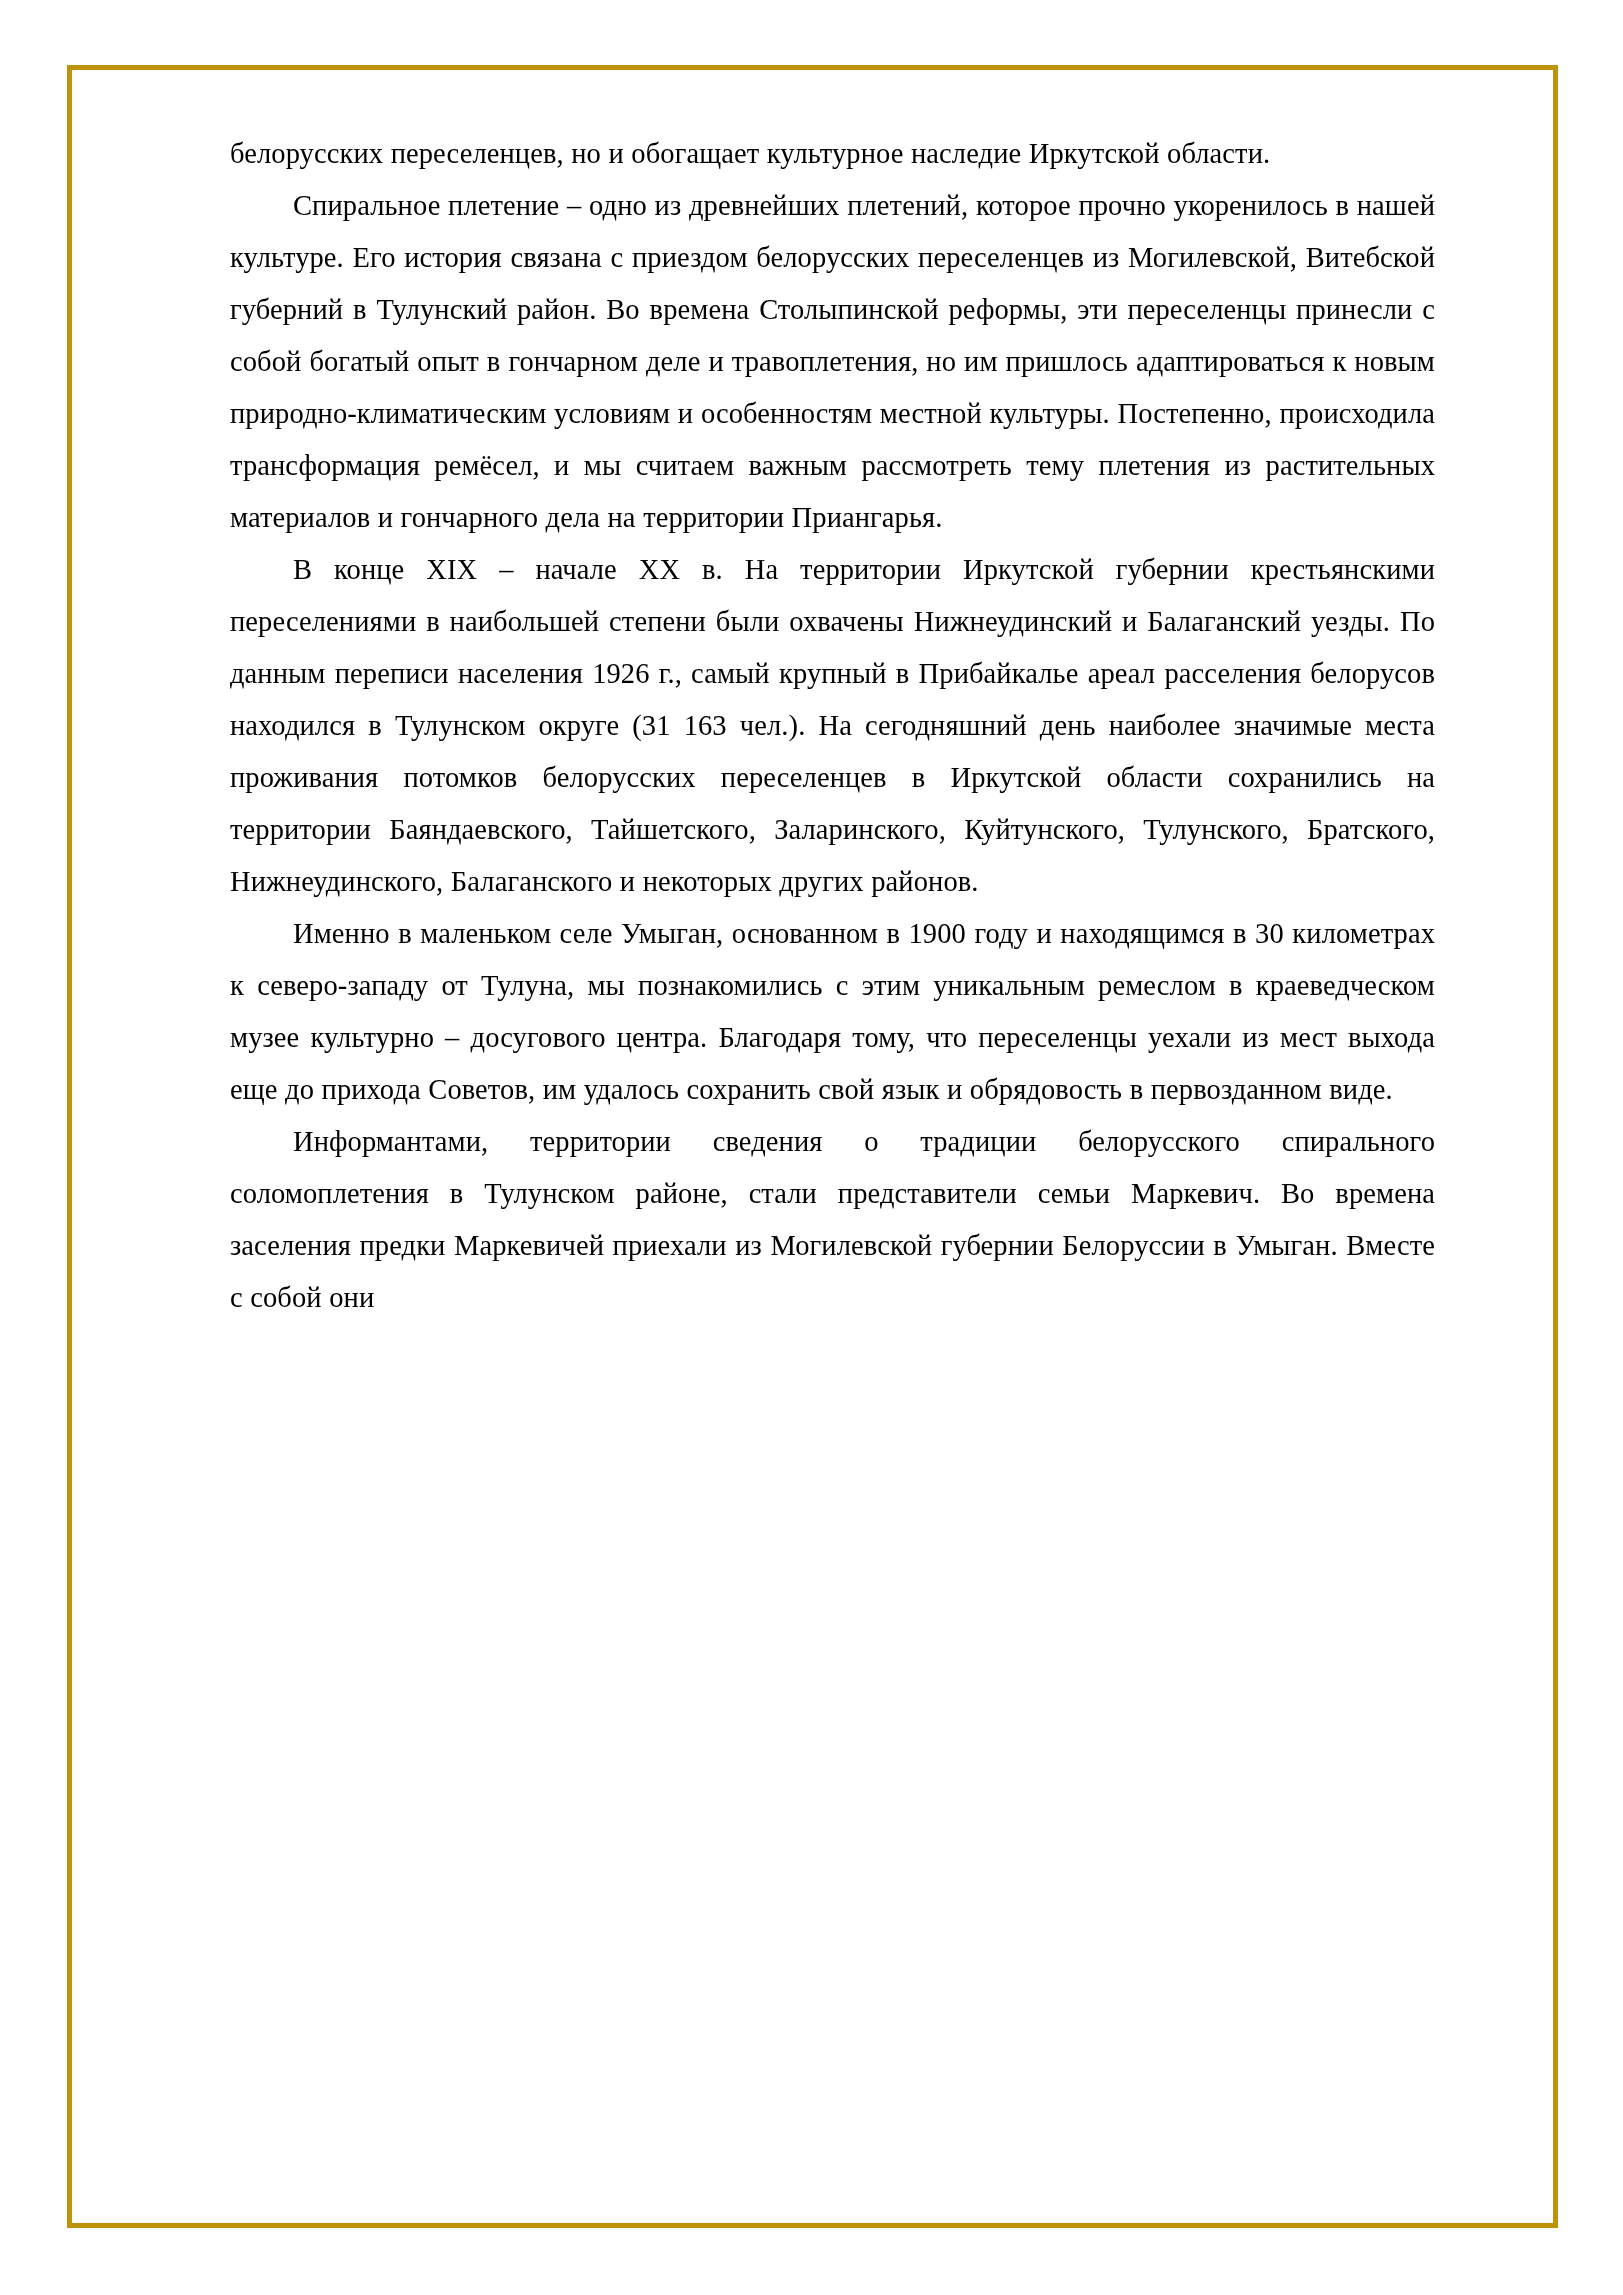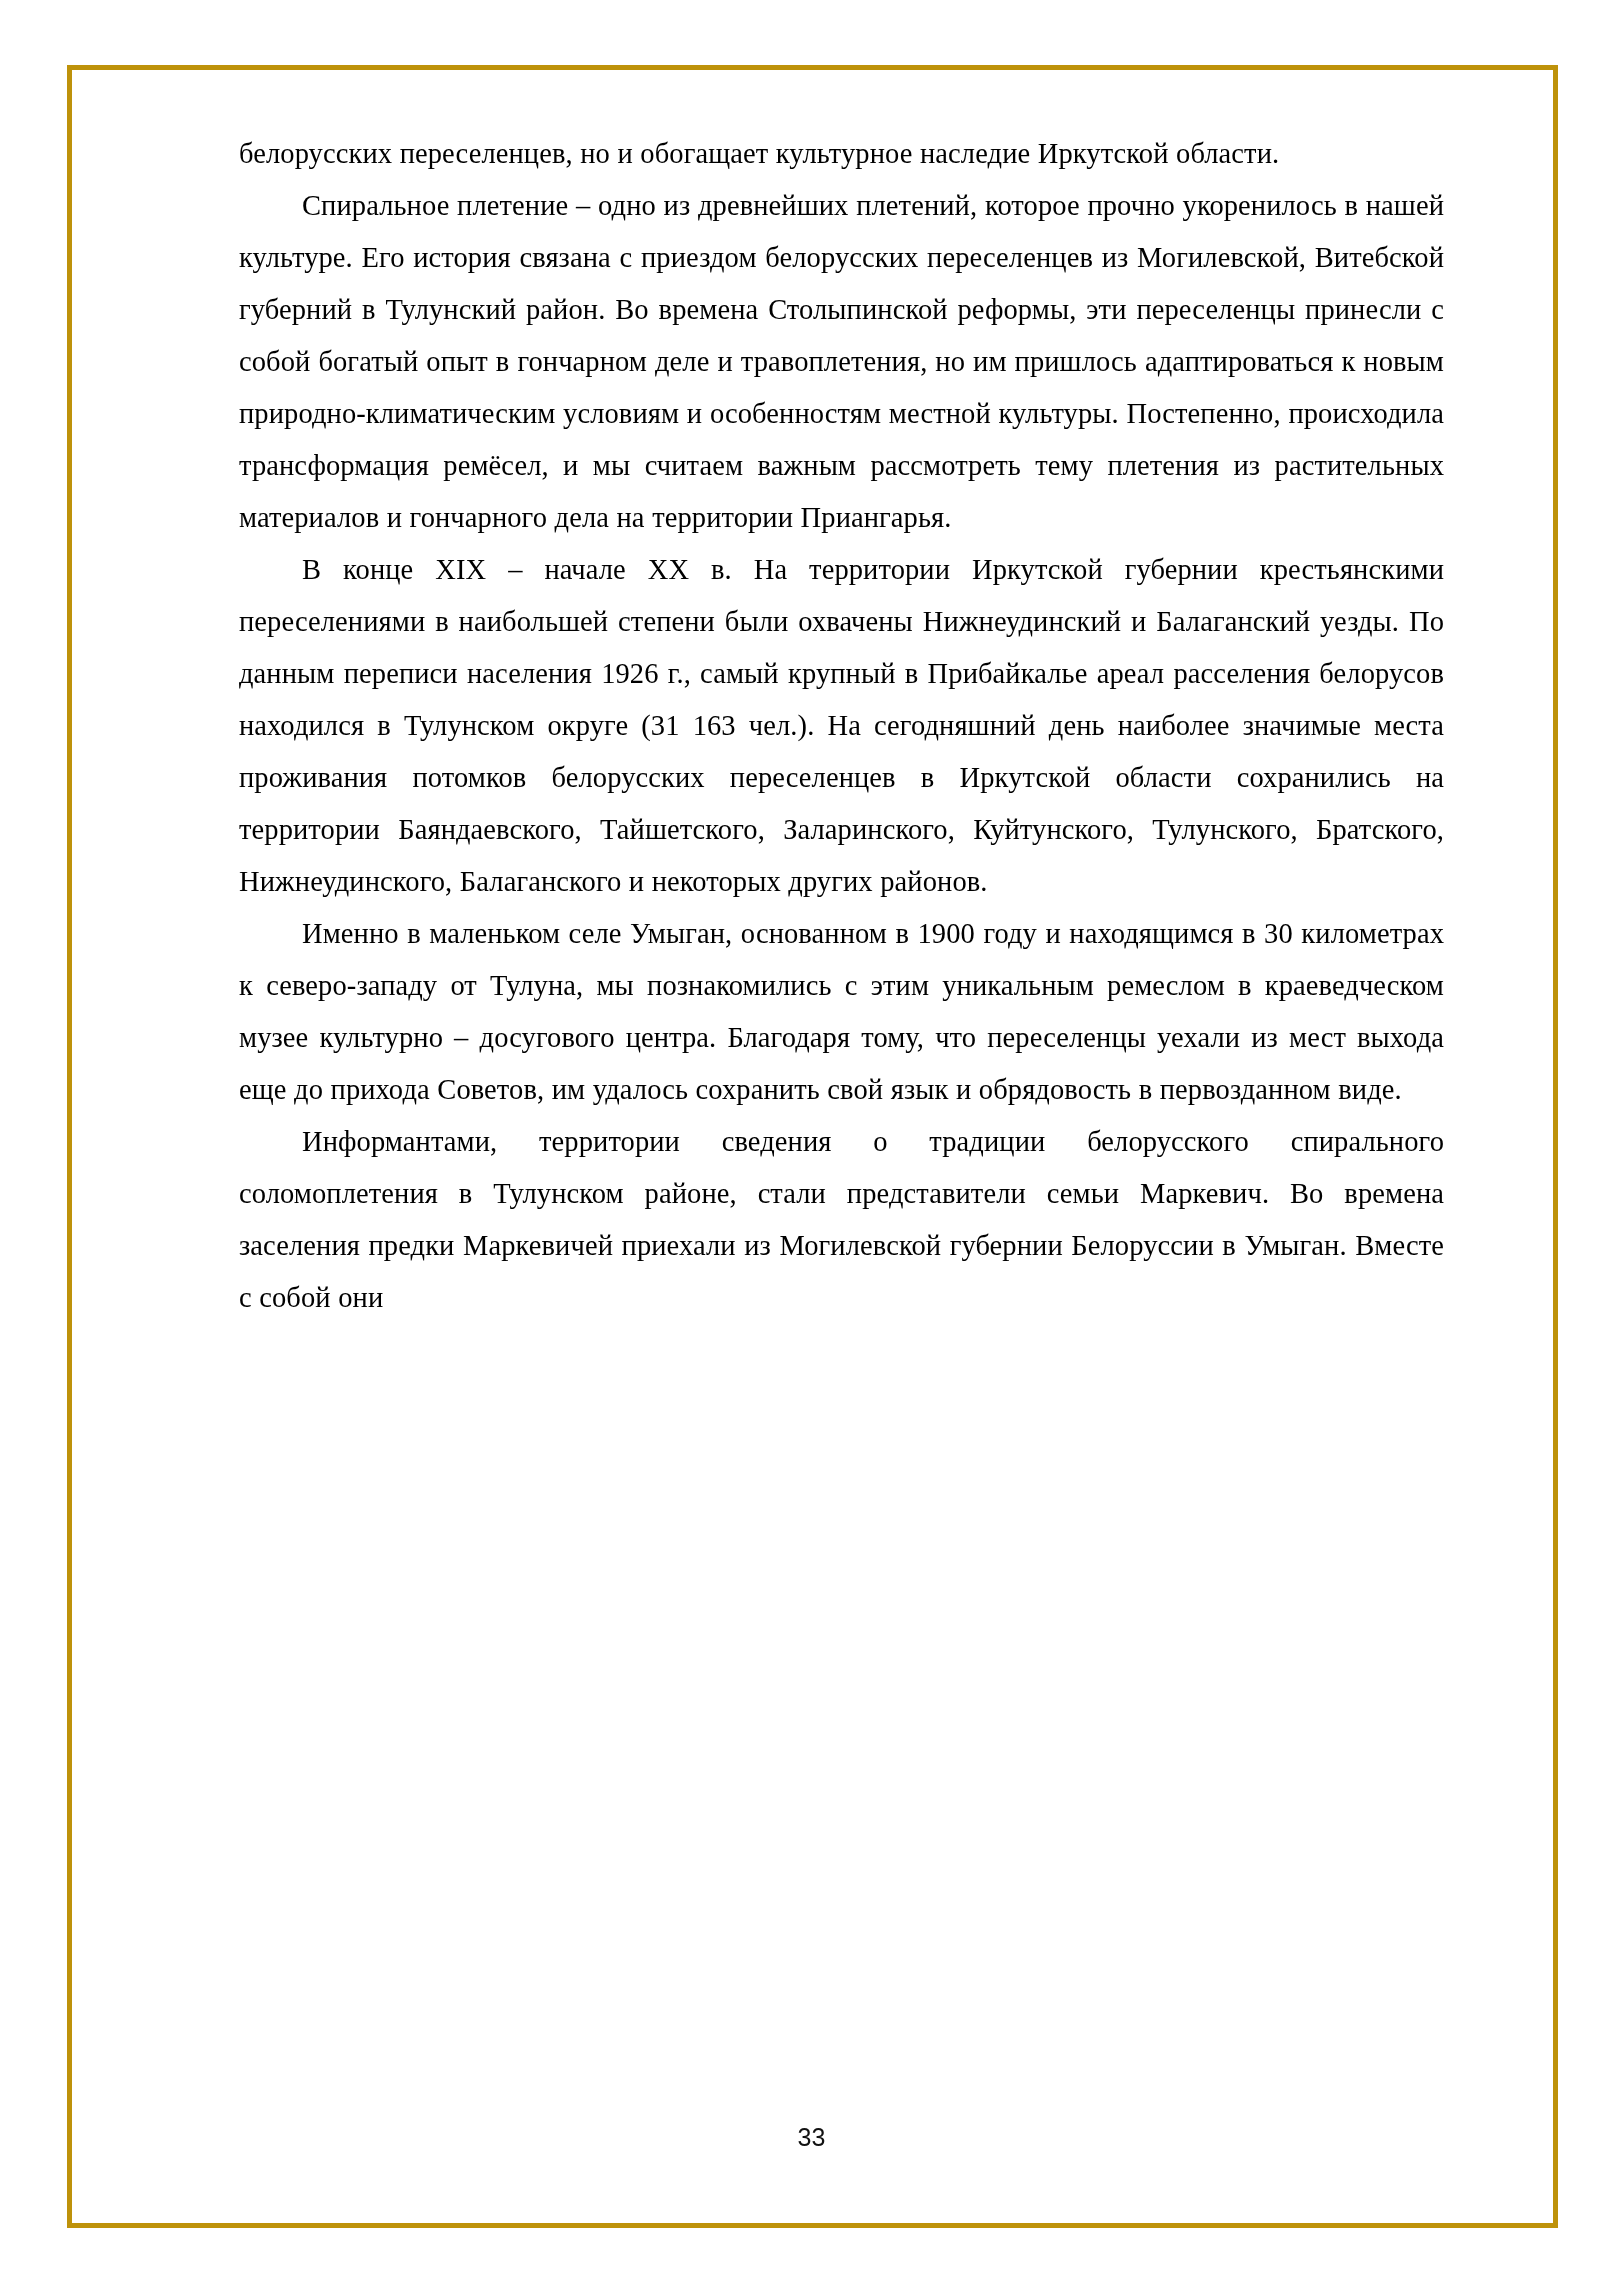--- a/index.html
+++ b/index.html
@@ -35,21 +35,20 @@
     box-sizing: border-box;
     pointer-events: none;
   }
 
   
   .text-column {
     position: absolute;
     left: 230px;
     top: 128px;
     width: 1205px;
-    margin-left: 9px;
   }
 
   .doc-paragraph {
     margin: 0;
     font-size: 28.5px;
     line-height: 52px;
     text-align: justify;
     text-align-last: left;
     text-indent: 63px;
     letter-spacing: 0.1px;
@@ -89,16 +88,15 @@
     <p class="doc-paragraph">Спиральное плетение – одно из древнейших плетений, которое прочно укоренилось в нашей культуре. Его история связана с приездом белорусских переселенцев из Могилевской, Витебской губерний в Тулунский район. Во времена Столыпинской реформы, эти переселенцы принесли с собой богатый опыт в гончарном деле и травоплетения, но им пришлось адаптироваться к новым природно-климатическим условиям и особенностям местной культуры. Постепенно, происходила трансформация ремёсел, и мы считаем важным рассмотреть тему плетения из растительных материалов и гончарного дела на территории Приангарья.</p>
 
     <p class="doc-paragraph">В конце XIX – начале XX в. На территории Иркутской губернии крестьянскими переселениями в наибольшей степени были охвачены Нижнеудинский и Балаганский уезды. По данным переписи населения 1926 г., самый крупный в Прибайкалье ареал расселения белорусов находился в Тулунском округе (31 163 чел.). На сегодняшний день наиболее значимые места проживания потомков белорусских переселенцев в Иркутской области сохранились на территории Баяндаевского, Тайшетского, Заларинского, Куйтунского, Тулунского, Братского, Нижнеудинского, Балаганского и некоторых других районов.</p>
 
     <p class="doc-paragraph">Именно в маленьком селе Умыган, основанном в 1900 году и находящимся в 30 километрах к северо-западу от Тулуна, мы познакомились с этим уникальным ремеслом в краеведческом музее культурно – досугового центра. Благодаря тому, что переселенцы уехали из мест выхода еще до прихода Советов, им удалось сохранить свой язык и обрядовость в первозданном виде.</p>
 
     <p class="doc-paragraph">Информантами, территории сведения о традиции белорусского спирального соломоплетения в Тулунском районе, стали представители семьи Маркевич. Во времена заселения предки Маркевичей приехали из Могилевской губернии Белоруссии в Умыган. Вместе с собой они</p>
 
   </div>
 
-  <div class="page-number">33</div>
 
 </div>
 
 
 </body></html>

